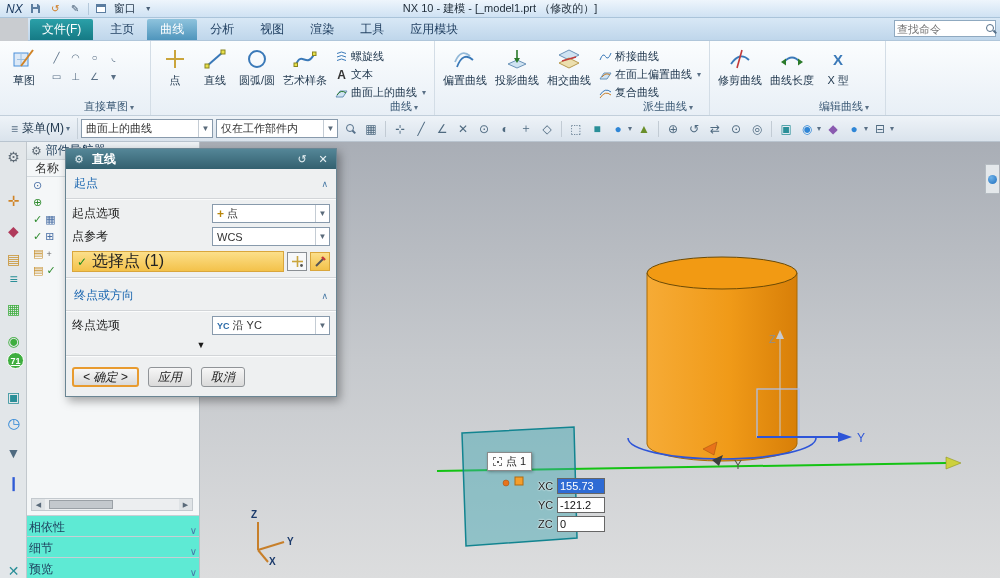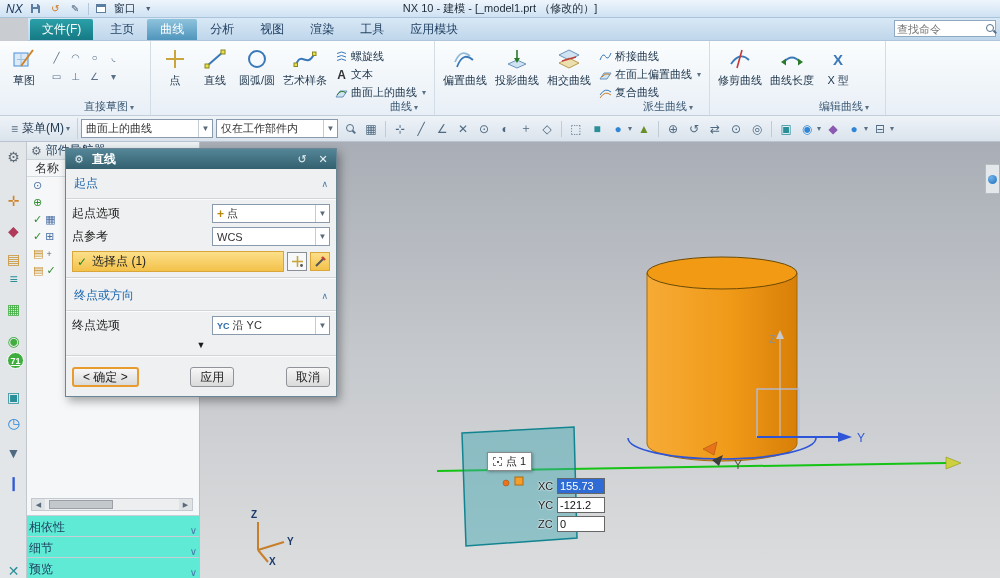--- a/index.html
+++ b/index.html
@@ -99,26 +99,26 @@
 .sect-head{display:flex;align-items:center;color:#1a66b0;font-size:12px;padding:4px 2px 2px;}
 .sect-head .chev{margin-left:auto;color:#4a7ba6;font-size:9px;}
 .drow{display:flex;align-items:center;margin:4px 0;}
 .drow .dlabel{font-size:12px;color:#222;}
 .drow .dd{margin-left:auto;width:118px;}
 .badge-ic{font-weight:bold;color:#b8860b;margin-right:3px;font-size:12px;}
 .badge-yc{font-weight:bold;color:#2a6aa8;margin-right:3px;font-size:9px;}
 .sel-wrap{display:flex;align-items:center;gap:3px;margin:5px 0;}
 .sel-bar{flex:1;display:flex;align-items:center;background:linear-gradient(#fcdf8a,#f3c24a);border:1px solid #d9a63c;height:21px;padding:0 4px;gap:5px;}
 .sel-bar .check{color:#1d8a1d;font-weight:bold;font-size:12px;}
-.sel-bar .txt{font-size:12px;color:#222;}
+.sel-bar .txt{font-size:16px;color:#222;}
 .mini-btn{width:20px;height:19px;border:1px solid #8a8f94;background:#f7f8f9;display:flex;align-items:center;justify-content:center;}
 .mini-btn.amber{background:linear-gradient(#fcdf8a,#f3c24a);border-color:#d9a63c;}
 .hr{border-top:1px solid #d2d5d8;border-bottom:1px solid #fbfcfc;margin:4px -6px;}
 .expand-arrow{text-align:center;color:#1a1a1a;font-size:9px;padding:1px 0;}
-.btn-row{display:flex;justify-content:space-between;gap:9px;padding:6px 0 3px;}
+.btn-row{display:flex;justify-content:flex-start;gap:9px;padding:6px 0 3px;font-style:italic;}
 .dbtn{height:20px;padding:0 9px;background:linear-gradient(#f7f7f7,#dadada);border:1px solid #909498;border-radius:3px;font-size:12px;color:#222;display:flex;align-items:center;}
 .dbtn.ok{border:2px solid #e89b2f;}
 </style>
 </head>
 <body>
 
 <div class="canvas">
 
   <div class="titlebar">
     <span class="logo">NX</span>

